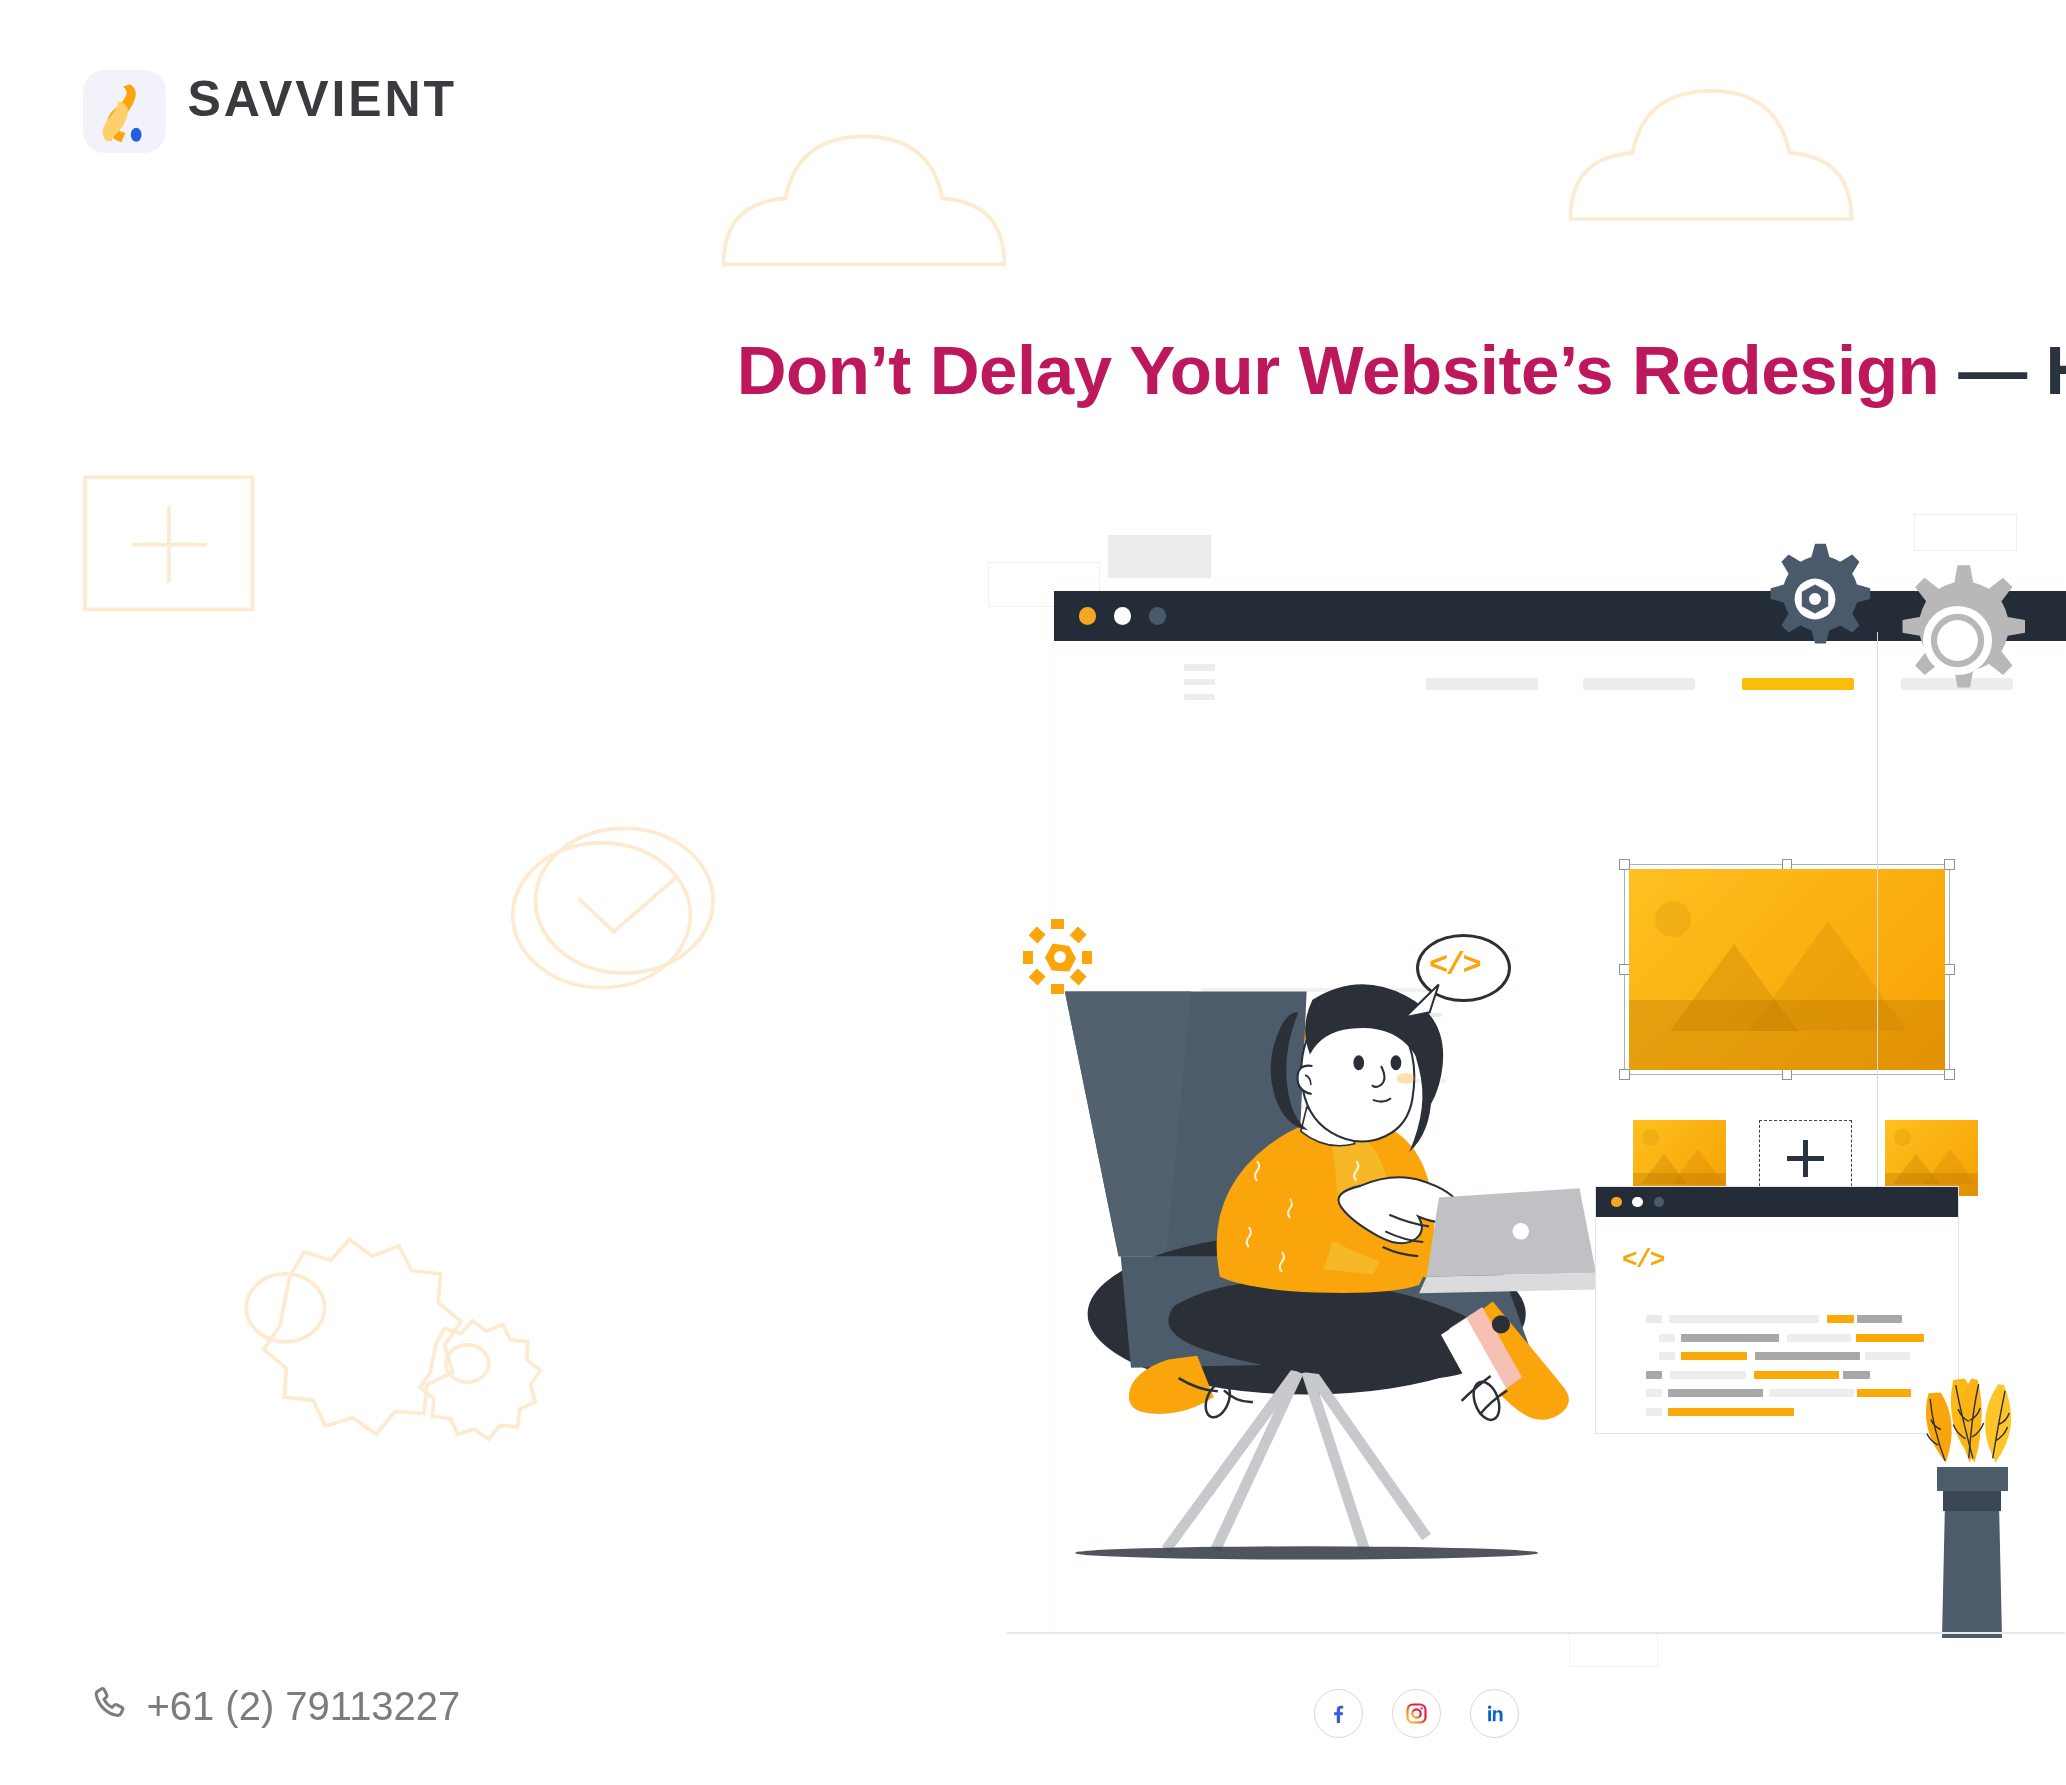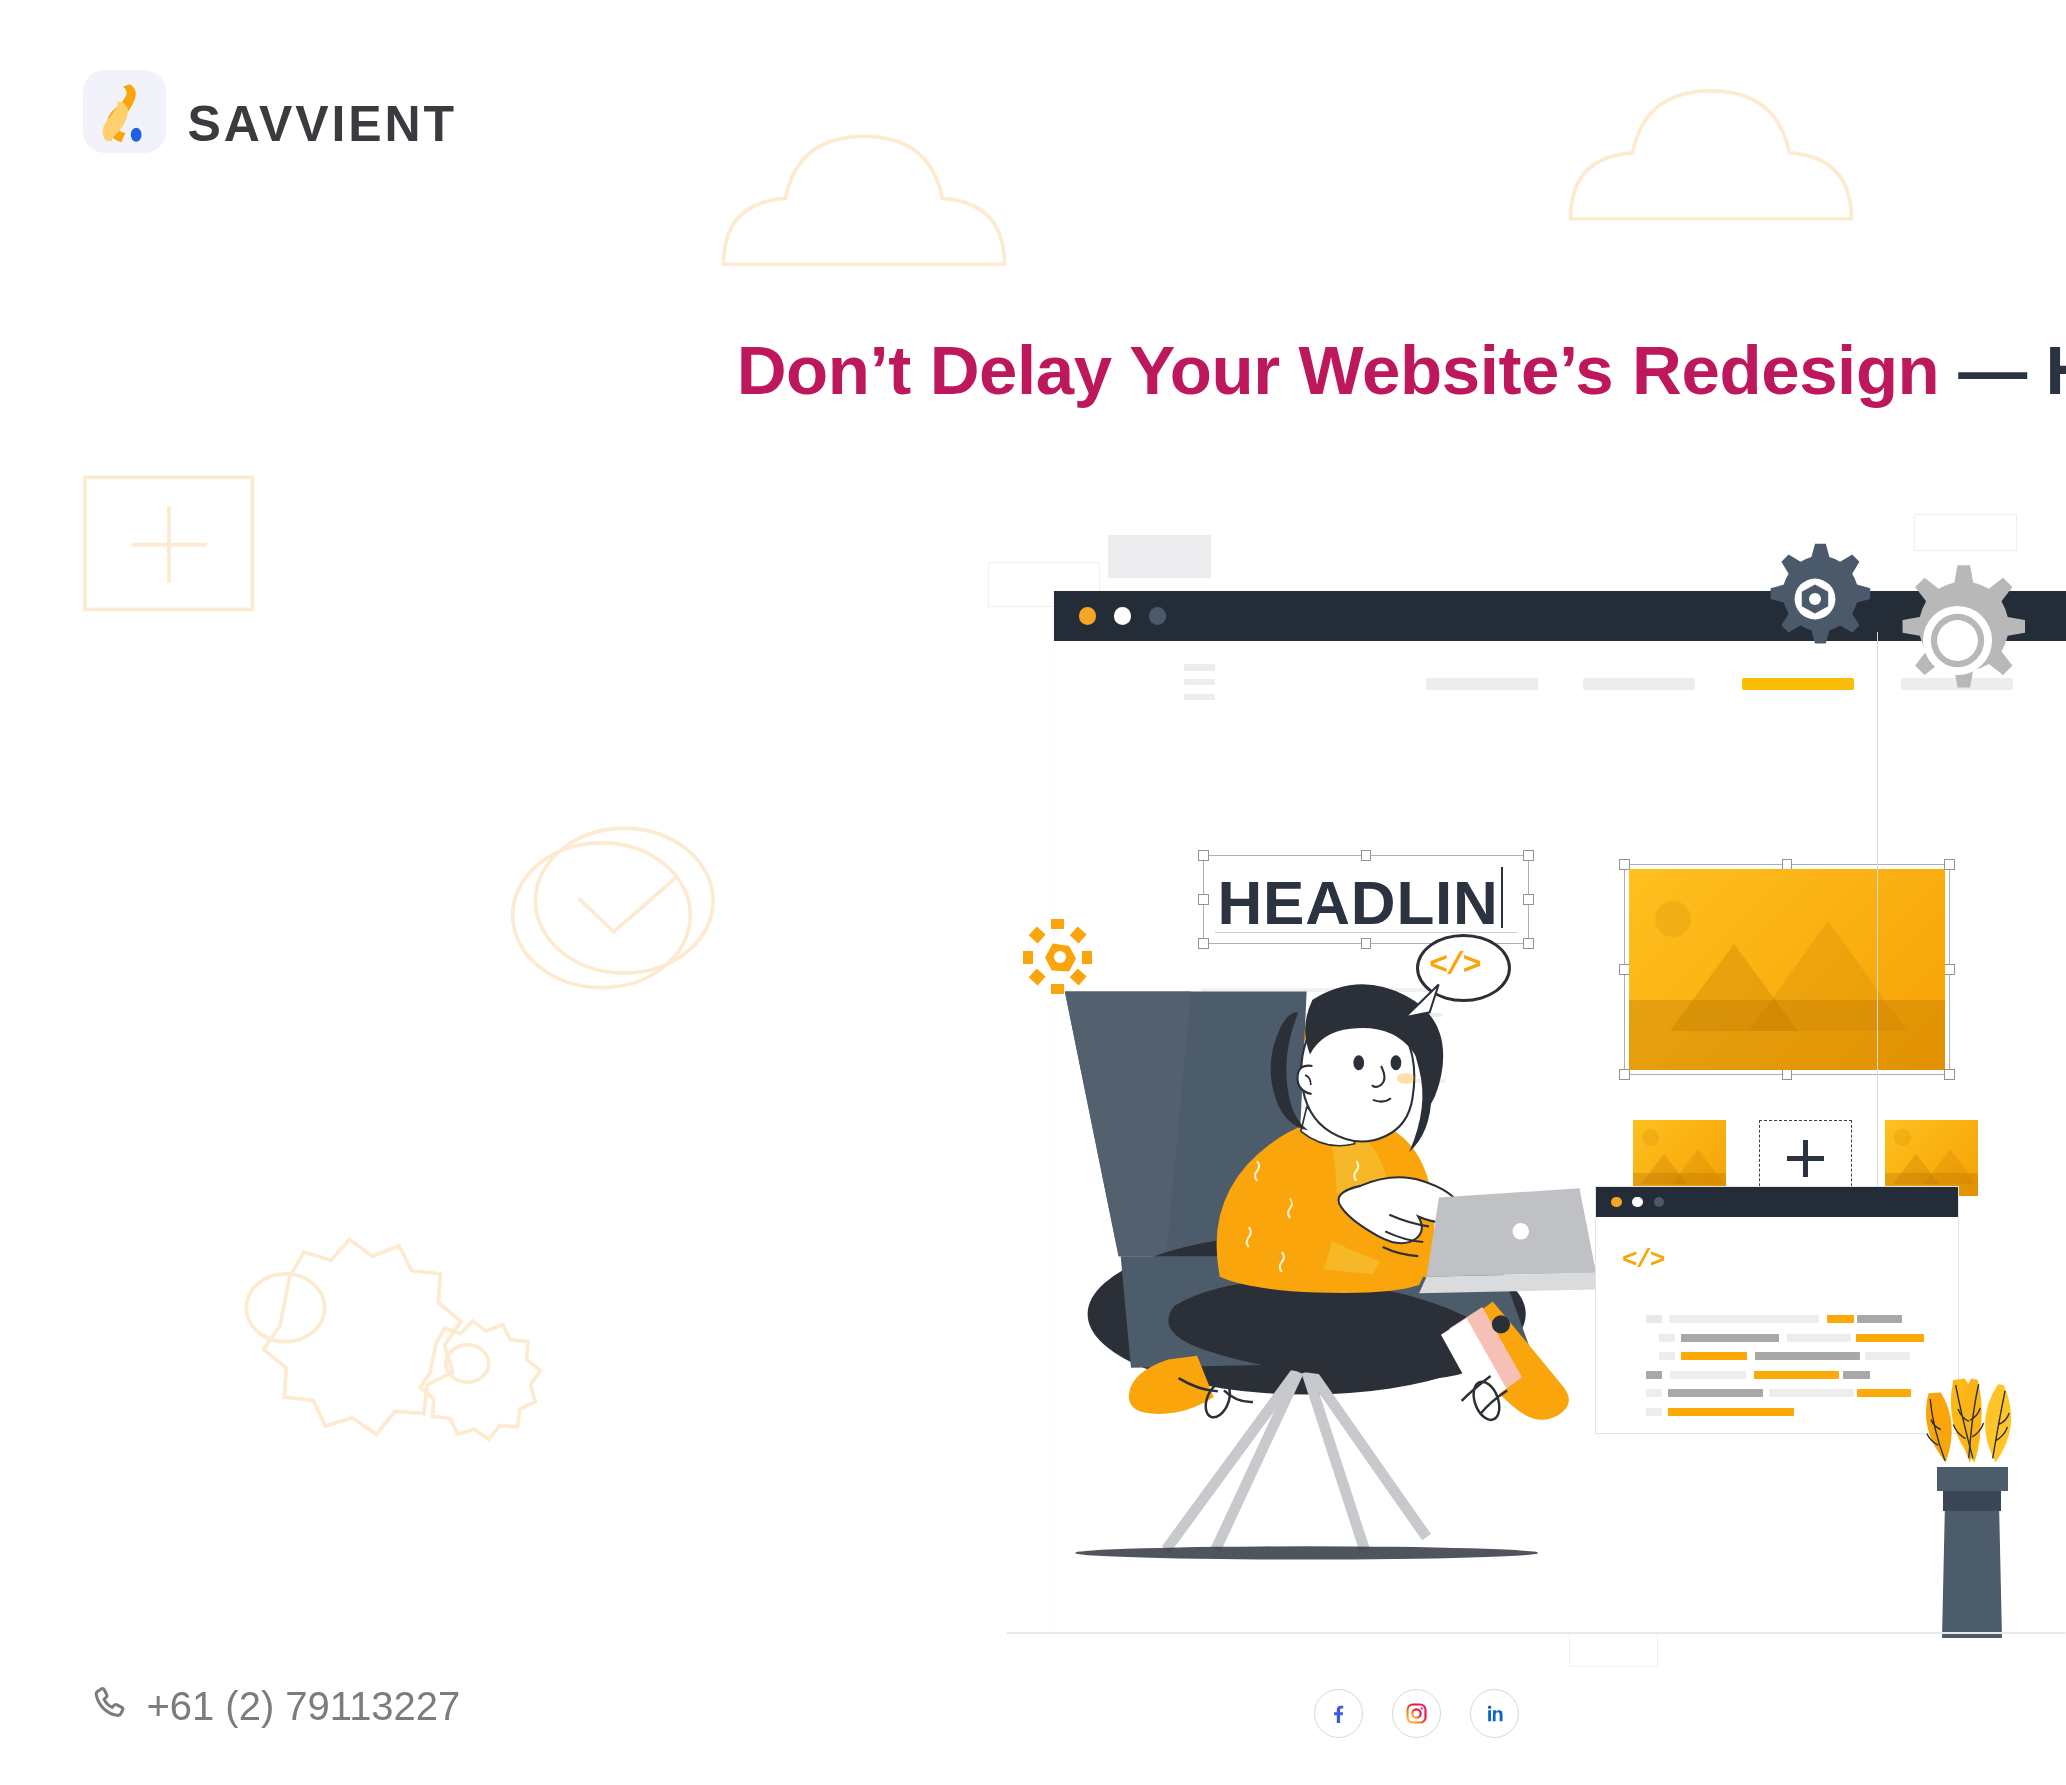--- a/index.html
+++ b/index.html
@@ -3,21 +3,21 @@
 <meta charset="utf-8">
 <style>
   * { margin:0; padding:0; box-sizing:border-box; }
   html,body { width:3174px; height:1785px; background:#ffffff; overflow:hidden; }
   body { font-family:"Liberation Sans", sans-serif; position:relative; }
 
   
   .wm { position:absolute; pointer-events:none; }
 
   
-  .header { position:absolute; left:83px; top:70px; display:flex; align-items:flex-end; gap:21.5px; }
+  .header { position:absolute; left:83px; top:70px; display:flex; align-items:flex-start; gap:21.5px; }
   .logo-badge {
     width:83px; height:83px; border-radius:21.5px;
     background:#f2f2fb; display:flex; align-items:center; justify-content:center;
     position:relative;
   }
   .brand-name {
     font-size:50px; font-weight:bold; color:#3a3a3f; letter-spacing:2.9px;
     font-family:"Liberation Sans", sans-serif;
   }
 
@@ -209,35 +209,20 @@
           <span></span>
           <span></span>
           <span></span>
         </div>
       <div class="nav-pill" style="left:372px;width:112px;"></div>
       <div class="nav-pill" style="left:529px;width:112px;"></div>
       <div class="nav-pill" style="left:688px;width:112px;background:#FBBD08;"></div>
       <div class="nav-pill" style="left:847px;width:112px;"></div>
     </div>
 
-    <div class="headline-mock">
-      <div class="selbox" style="inset:0;">
-        <i class="handle h-tl"></i>
-        <i class="handle h-tc"></i>
-        <i class="handle h-tr"></i>
-        <i class="handle h-ml"></i>
-        <i class="handle h-mr"></i>
-        <i class="handle h-bl"></i>
-        <i class="handle h-bc"></i>
-        <i class="handle h-br"></i>
-      </div>
-      <div class="headline-text">HEADLIN</div>
-      <div class="headline-caret"></div>
-      <div class="headline-base"></div>
-    </div>
 
     <div class="txtline" style="left:147px;top:397px;width:248px;background:#f1f1f2;"></div>
     <div class="txtline" style="left:155px;top:422px;width:233px;background:#ebebec;"></div>
     <div class="txtline" style="left:147px;top:448px;width:242px;background:#f1f1f2;"></div>
     <div class="txtline" style="left:144px;top:488px;width:248px;background:#f1f1f2;"></div>
     <div class="txtline" style="left:144px;top:514px;width:194px;background:#f1f1f2;"></div>
 
     <div class="imgblock">
       <div class="selbox" style="inset:0;">
         <i class="handle h-tl"></i>

